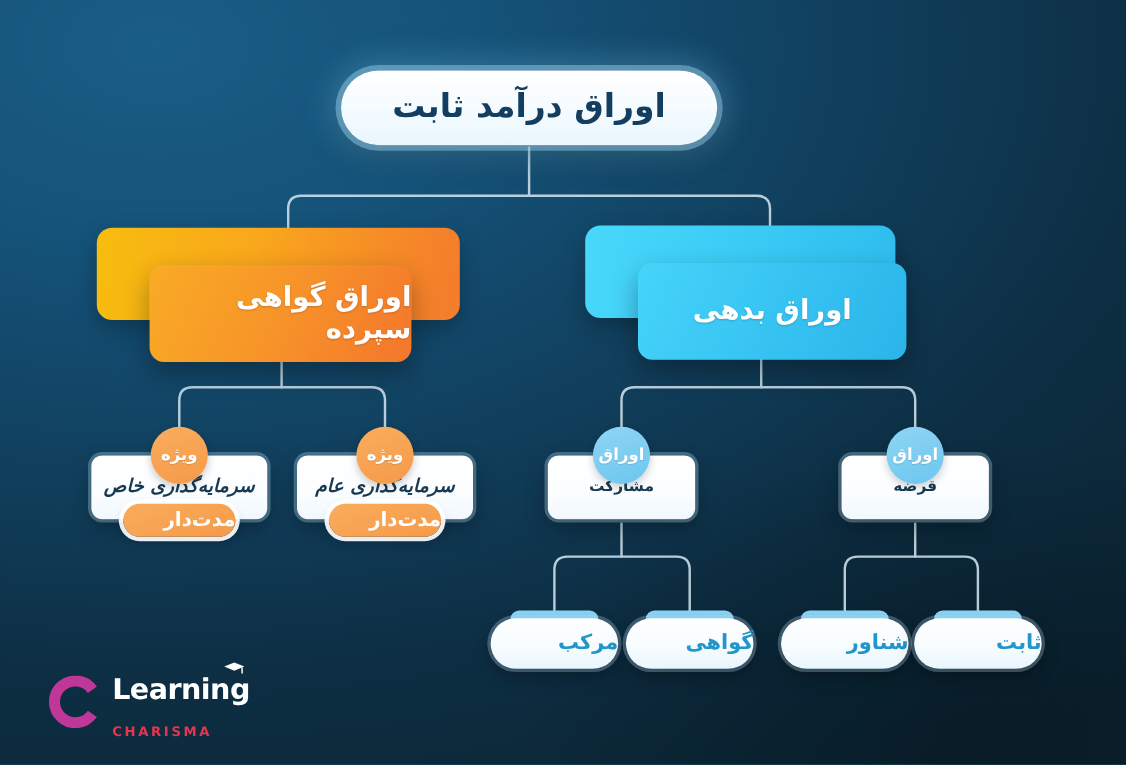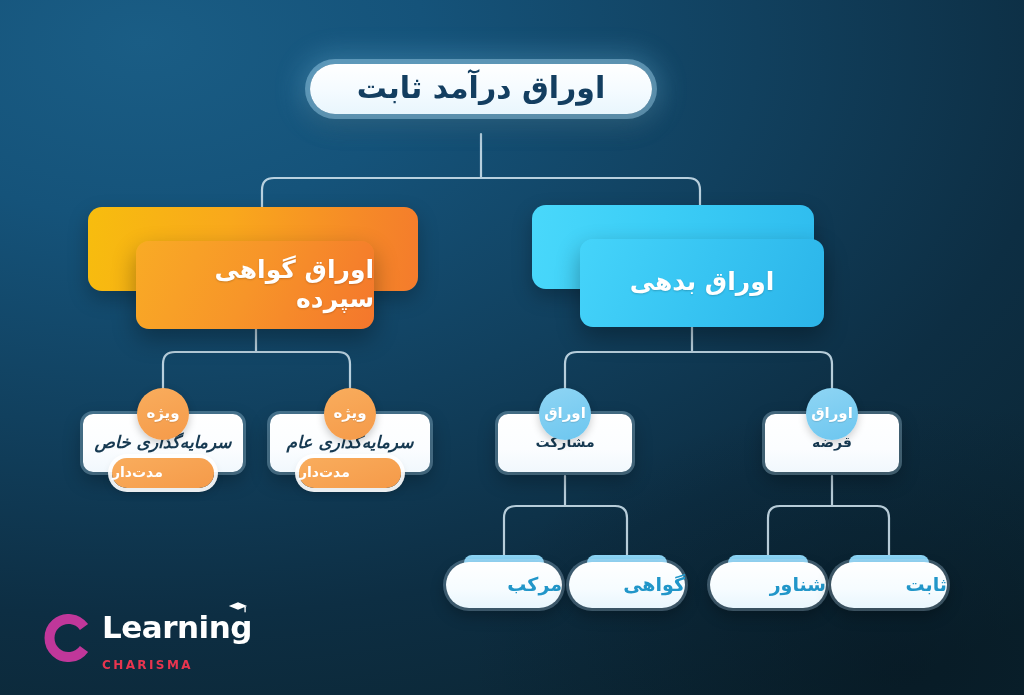--- a/index.html
+++ b/index.html
@@ -22,21 +22,21 @@
   }
 
   
   #wires{ position:absolute; inset:0; width:1024px; height:695px; z-index:1; }
 
   
   .node{ position:absolute; z-index:3; }
 
   
   .root{
-    left:310px; top:64px; width:342px; height:50px;
+    left:310px; top:64px; width:342px; height:68px;
     border-radius:36px;
     background:linear-gradient(180deg,#ffffff 0%,#f4fbff 55%,#e9f6fd 100%);
     box-shadow:
       0 0 0 5px rgba(173,223,247,.40),
       0 0 26px 10px rgba(120,200,240,.30),
       0 10px 26px rgba(0,0,0,.30);
     display:flex; align-items:center; justify-content:center;
   }
   .root-label{
     color:#133e60; font-size:30px; font-weight:700; letter-spacing:.2px;
@@ -95,22 +95,22 @@
   .leaf .badge{
     position:absolute; z-index:4;
     border-radius:50%;
     display:flex; align-items:center; justify-content:center;
     color:#fff; font-size:15px; font-weight:700;
   }
   .leaf .badge span{ padding-bottom:2px; text-shadow:0 1px 1px rgba(0,0,0,.12); }
   .leaf .pill{
     position:absolute; z-index:4;
     border-radius:16px;
-    display:flex; align-items:center; justify-content:flex-end;
-    color:#fff; font-size:14px; font-weight:700;
+    display:flex; align-items:center; justify-content:flex-start;
+    color:#fff; font-size:18px; font-weight:700;
   }
   .leaf .pill span{ padding-bottom:2px; }
 
   
   .leaf-o .card{ width:160px; height:58px; }
   .leaf-o .badge{
     width:52px; height:52px; left:54px; top:-8px;
     background:linear-gradient(160deg,#f9ad5d 0%,#f59a49 100%);
     box-shadow:0 3px 8px rgba(0,0,0,.22);
   }
@@ -147,21 +147,21 @@
   }
   .term .body span{
     color:#2196c9; font-size:19px; font-weight:700; padding-bottom:2px;
   }
 
   
   .logo{ position:absolute; left:44px; top:608px; z-index:5; width:230px; height:62px; }
   .logo .mark{ position:absolute; left:0; top:6px; width:48px; height:48px; }
   .logo .wordmark{ position:absolute; left:58px; top:2px; }
   .logo .lw{
-    font-size:31px; font-weight:700; color:#ffffff; letter-spacing:-.5px;
+    font-size:26px; font-weight:700; color:#ffffff; letter-spacing:-.5px;
     line-height:34px; position:relative; display:block;
   }
   .logo .lsub{
     font-size:12px; font-weight:700; color:#e8354f; letter-spacing:2.4px;
     line-height:14px; display:block; margin-top:14px;
   }
   .logo .cap-icon{ position:absolute; right:4px; top:-9px; width:20px; height:14px; }
 </style>
 </head>
 <body>

